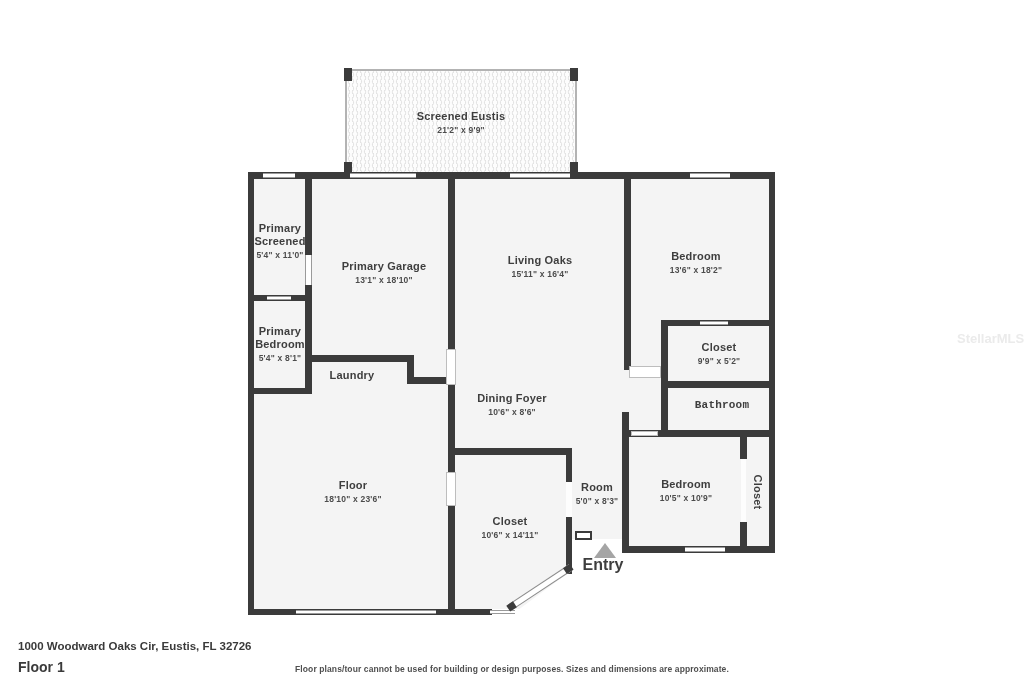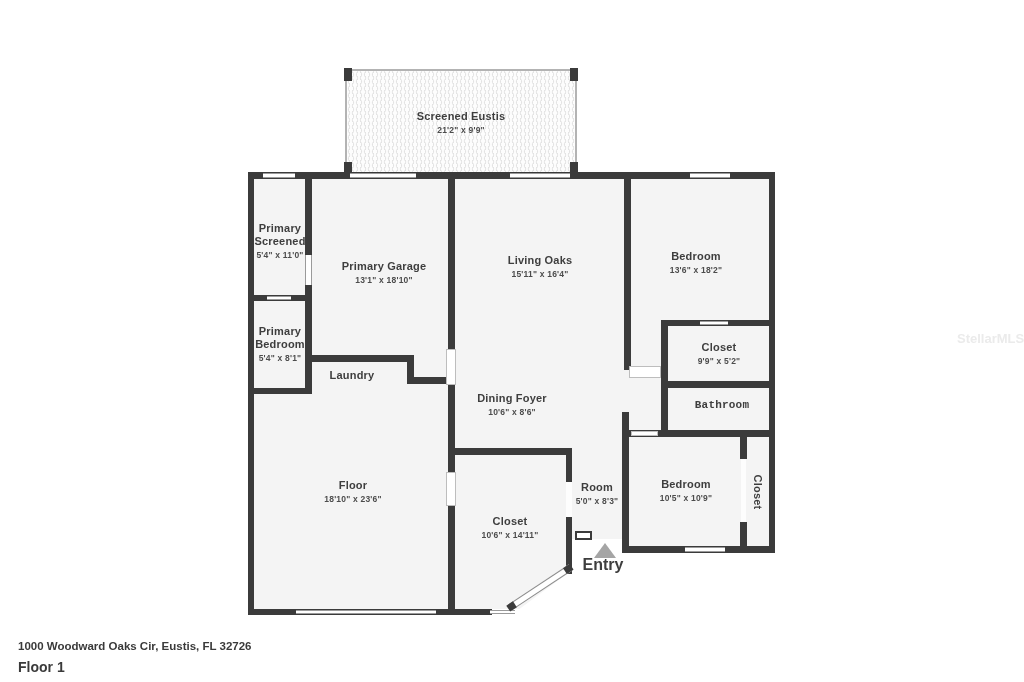--- a/index.html
+++ b/index.html
@@ -177,13 +177,14 @@
     <div class="room" style="left:510px;top:527px;">
       <div class="rname">Closet</div>
       <div class="rdims">10'6" x 14'11"</div>
     </div>
 
     <div class="watermark">StellarMLS</div>
   </div>
 
   <div class="address">1000 Woodward Oaks Cir, Eustis, FL 32726</div>
   <div class="floorlabel">Floor 1</div>
+  <div class="disclaimer">Floor plans/tour cannot be used for building or design purposes. Sizes and dimensions are approximate.</div>
 </div>
 
 </body></html>

